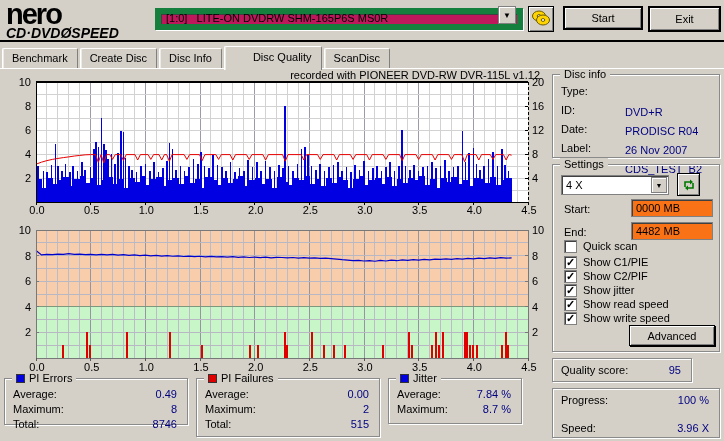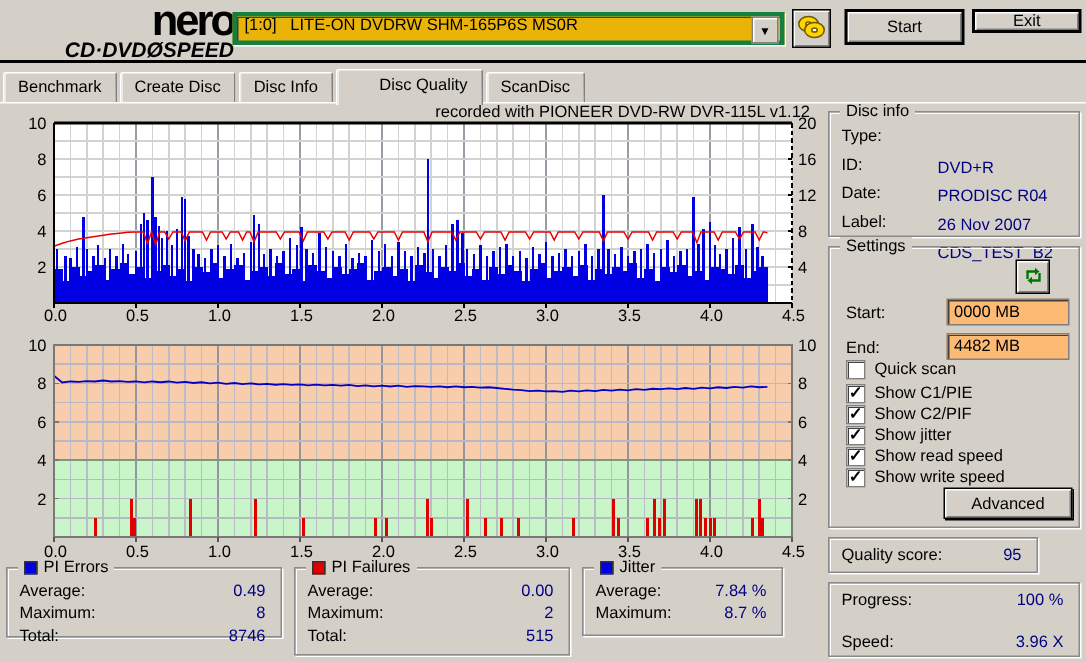--- a/index.html
+++ b/index.html
@@ -1,36 +1,36 @@
 <!DOCTYPE html>
 <html><head>
 <meta charset="utf-8">
 <style>
   * { margin:0; padding:0; box-sizing:border-box; }
   html,body { width:724px; height:441px; }
   body { font-family:"Liberation Sans", sans-serif; font-size:11px; background:#d4d0c8; color:#000; overflow:hidden; }
   #window { position:relative; width:724px; height:441px; background:#d4d0c8; }
 
   
-  #logo { position:absolute; left:6px; top:2px; width:150px; text-align:right; }
+  #logo { position:absolute; left:6px; top:2px; width:150px; text-align:left; }
   #logo .l1 { font-size:29px; font-weight:bold; letter-spacing:-2px; line-height:24px; }
   #logo .l2 { font-size:14px; font-weight:bold; font-style:italic; letter-spacing:0px; line-height:14px; }
   #blackrule { position:absolute; left:0; top:40px; width:724px; height:2px; background:#000; }
 
-  .combo { position:absolute; left:155px; top:8px; width:368px; height:22px; background:#eab308;
-           border:3px solid #15803d; box-shadow:inset 1px 1px 0 #404040, 1px 1px 0 #fff; display:flex; align-items:flex-start; }
+  .combo { position:absolute; left:155px; top:8px; width:368px; height:22px; background:#be185d;
+           border:6px solid #15803d; box-shadow:inset 1px 1px 0 #404040, 1px 1px 0 #fff; display:flex; align-items:flex-end; }
   .combo .txt { flex:1; padding-left:5px; white-space:pre; }
   .combo .dd { width:18px; height:18px; margin-right:1px; background:#d4d0c8; border:1px solid #808080;
                box-shadow:inset 1px 1px 0 #fff; font-size:8px; text-align:center; line-height:17px; }
 
   .bevelbtn { background:#d4d0c8; border:1px solid #000; box-shadow:inset 1px 1px 0 #fff, inset -1px -1px 0 #808080;
               font-family:"Liberation Sans",sans-serif; font-size:11px; text-align:center; cursor:default; }
   #disc-btn { position:absolute; left:528px; top:6px; width:26px; height:26px; }
   #start-btn { position:absolute; left:563px; top:6px; width:80px; height:24px; border-width:2px; }
-  #exit-btn  { position:absolute; left:648px; top:6px; width:73px; height:16px; border-width:2px; }
+  #exit-btn  { position:absolute; left:648px; top:6px; width:73px; height:26px; border-width:2px; }
 
   
   #tabs { position:absolute; left:2px; top:46px; height:22px; display:flex; align-items:flex-end; z-index:2; }
   .tab { height:20px; padding:3px 9px 0 9px; margin-right:2px; background:#d4d0c8;
          border:1px solid #808080; border-bottom:none; border-top-color:#fff; border-left-color:#fff;
          box-shadow:inset 1px 0 0 #ecebe6; border-radius:2px 2px 0 0; }
   .tab.active { height:24px; padding-top:4px; margin-bottom:-2px; z-index:3; position:relative;padding-left:28px; }
   #tabpage-edge { position:absolute; left:0; top:68px; width:724px; height:1px; background:#fff; z-index:1; }
 
   
@@ -53,21 +53,21 @@
   #qualitybox { left:552px; top:358px; width:140px; height:24px; }
   #progressbox { left:552px; top:388px; width:168px; height:50px; }
 
   .select { position:absolute; left:8px; top:10px; width:108px; height:20px; background:#fff;
             border:1px solid #808080; box-shadow:inset 1px 1px 0 #404040; display:flex; align-items:center; }
   .select .txt { flex:1; padding-left:4px; }
   .select .dd { width:16px; height:16px; margin-right:1px; background:#d4d0c8; border:1px solid #808080;
                 box-shadow:inset 1px 1px 0 #fff; font-size:7px; text-align:center; line-height:15px; }
   #refresh-btn { position:absolute; left:124px; top:8px; width:23px; height:23px; }
   #refresh-btn svg { margin-top:2px; }
-  .field { position:absolute; left:78px; width:82px; height:18px; background:#fdba74; border:1px solid #808080;
+  .field { position:absolute; left:78px; width:82px; height:18px; background:#f97316; border:1px solid #808080;
            box-shadow:inset 1px 1px 0 #404040; padding:2px 0 0 4px; font-size:11px; }
   .flabel { position:absolute; left:11px; }
   .cbrow { position:absolute; left:11px; height:14px; display:flex; align-items:center; gap:6px; }
   .cb { width:13px; height:13px; background:#fff; border:1px solid #808080; box-shadow:inset 1px 1px 0 #404040;
         font-size:11px; font-weight:bold; line-height:11px; text-align:center; color:#000; }
   #advanced-btn { position:absolute; left:76px; top:160px; width:86px; height:21px; border-width:1px;
                   box-shadow:inset 1px 1px 0 #fff, inset -1px -1px 0 #808080, 1px 1px 0 #000; }
 
   
   #pie-box { left:4px; top:378px; width:184px; height:47px; }
@@ -567,20 +567,24 @@
     <div class="row" style="top:67px">
         <span class="lab">Label:</span>
         <span class="val2">CDS_TEST_B2</span>
       </div>
   </div>
 
   <div class="gbox" id="settings">
     <div class="legend">
         <span>Settings</span>
       </div>
+    <div class="select">
+      <span class="txt">4 X</span>
+      <span class="dd">▼</span>
+    </div>
     <button id="refresh-btn" class="bevelbtn">
       <svg width="14" height="14" viewBox="0 0 14 14">
         <path d="M3 9 V4 H8" fill="none" stroke="#007700" stroke-width="1.6"></path>
         <path d="M8 1.5 L11 4 L8 6.5 Z" fill="#007700"></path>
         <path d="M11 5 V10 H6" fill="none" stroke="#007700" stroke-width="1.6"></path>
         <path d="M6 7.5 L3 10 L6 12.5 Z" fill="#007700"></path>
       </svg>
     </button>
     <span class="flabel" style="top:38px">Start:</span>
     <div class="field" style="top:34px">0000 MB</div>

